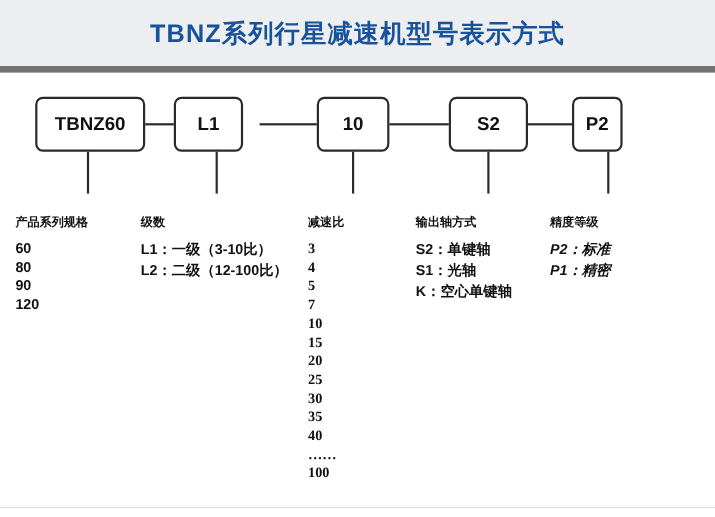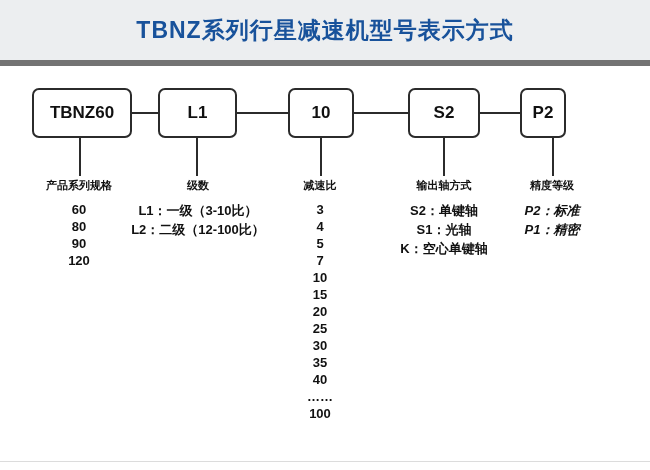--- a/index.html
+++ b/index.html
@@ -62,21 +62,21 @@
     justify-content: center;
     box-sizing: border-box;
   }
   .node-label {
     font-size: 17px;
     font-weight: bold;
     color: #111111;
     white-space: nowrap;
   }
   .node-0 { left: 32px;  width: 100px; }
-  .node-1 { left: 158px; width: 79px;  }
+  .node-1 { left: 158px; width: 63px;  }
   .node-2 { left: 288px; width: 66px;  }
   .node-3 { left: 408px; width: 72px;  }
   .node-4 { left: 520px; width: 46px;  }
 
   .connector {
     position: absolute;
     top: 24px;
     height: 2px;
     background: #2b2b2b;
   }
@@ -95,40 +95,40 @@
   }
   .drop-0 { left: 79px; }
   .drop-1 { left: 196px; }
   .drop-2 { left: 320px; }
   .drop-3 { left: 443px; }
   .drop-4 { left: 552px; }
 
   
   .col {
     position: absolute;
-    top: 178px;
-    text-align: center;
+    top: 194px;
+    text-align: left;
   }
   .col-title {
     font-size: 11px;
     font-weight: bold;
     color: #111111;
     margin-bottom: 8px;
     white-space: nowrap;
   }
   .col-item {
     font-size: 13px;
     font-weight: bold;
     color: #111111;
     line-height: 17px;
     white-space: nowrap;
   }
   .col-0 { left: 14px;  width: 130px; }
   .col-1 { left: 128px; width: 140px; }
-  .col-2 { left: 280px; width: 80px;  }
+  .col-2 { left: 280px; width: 80px; font-family: Liberation Serif, serif;  }
   .col-3 { left: 378px; width: 132px; }
   .col-4 { left: 500px; width: 104px; }
 
   .col-1 .col-item,
   .col-3 .col-item { line-height: 19px; }
   .col-4 .col-item { line-height: 19px; font-style: italic; }
 
   
   .footer-rule {
     position: absolute;

